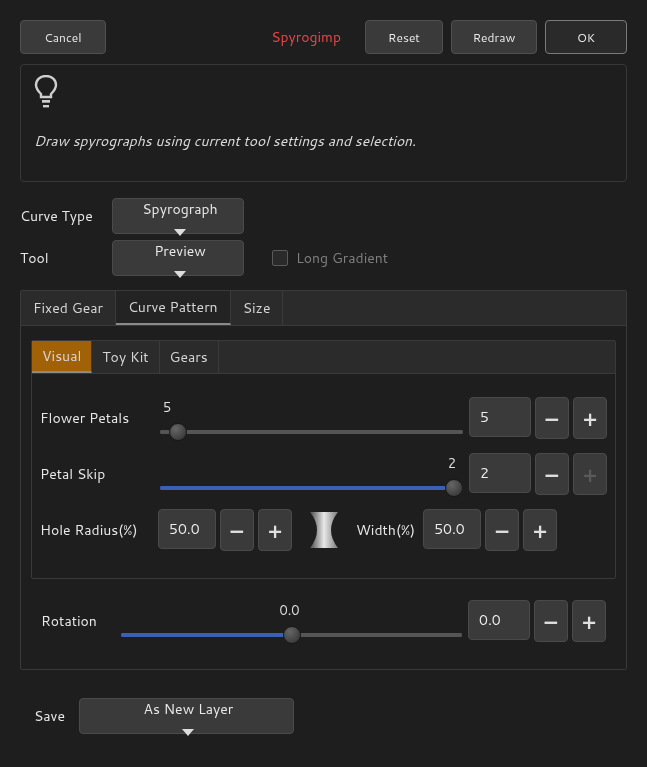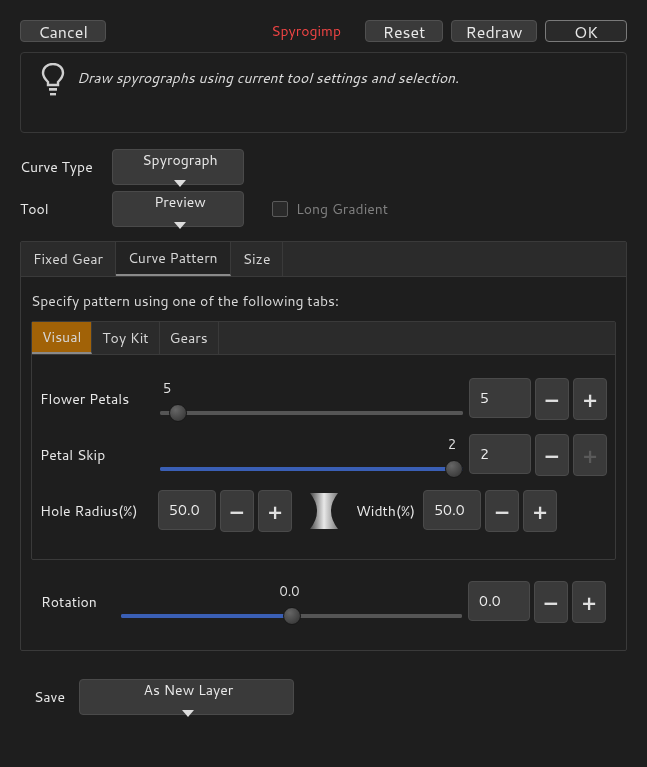--- a/index.html
+++ b/index.html
@@ -26,23 +26,23 @@
     display: flex;
     align-items: center;
     gap: 8px;
   }
   .spacer { flex: 1; }
   .btn {
     background: #3a3a3a;
     border: 1px solid #505050;
     color: #e8e8e8;
     border-radius: 4px;
-    height: 22px;
+    height: 34px;
     padding: 0 8px;
-    font-size: 16px;
+    font-size: 12px;
     display: inline-flex;
     align-items: center;
     justify-content: center;
     cursor: pointer;
     box-sizing: border-box;
   }
   .btn-cancel { min-width: 86px; }
   .btn-reset { min-width: 78px; text-align: right; }
   .btn-redraw { min-width: 86px; }
   .btn-ok {
@@ -53,24 +53,25 @@
   .title {
     font-weight: 400;
     color: #ef4444;
     margin-right: 16px;
   }
 
   .hint-panel {
     margin-top: 10px;
     border: 1px solid #383838;
     border-radius: 4px;
-    padding: 10px 12px 30px 20px;
+    padding: 10px 12px 30px 13px;
     display: flex;
     gap: 12px;
     align-items: flex-start;
+    flex-direction: column;
   }
   .bulb-icon {
     display: inline-block;
     width: 24px;
     color: #cfcfcf;
     flex: none;
   }
   .hint-text {
     font-style: italic;
     color: #dcdcdc;
@@ -356,21 +357,20 @@
     </div>
 
     <div class="tab-panel">
       <div class="tab-bar">
         <div class="tab">Fixed Gear</div>
         <div class="tab active">Curve Pattern</div>
         <div class="tab">Size</div>
       </div>
 
       <div class="tab-body">
-        <div class="tab-note">Specify pattern using one of the following tabs:</div>
 
         <div class="inner-tab-panel">
           <div class="inner-tab-bar">
             <div class="inner-tab active">Visual</div>
             <div class="inner-tab">Toy Kit</div>
             <div class="inner-tab">Gears</div>
           </div>
 
           <div class="inner-body">
 

